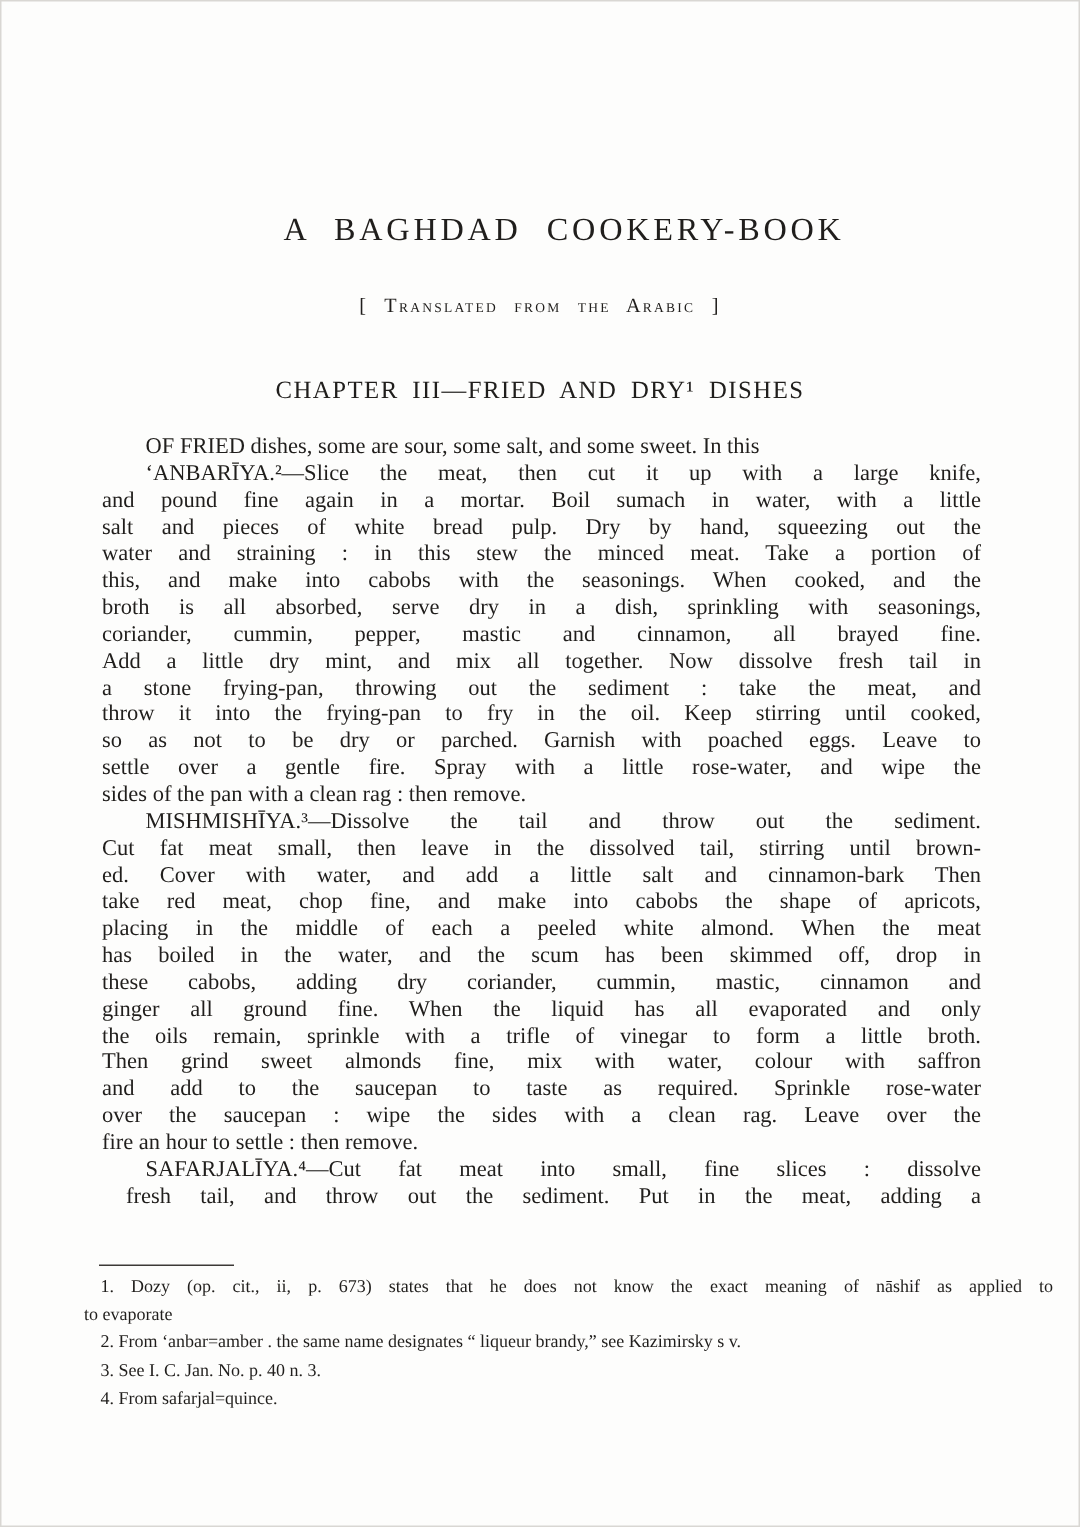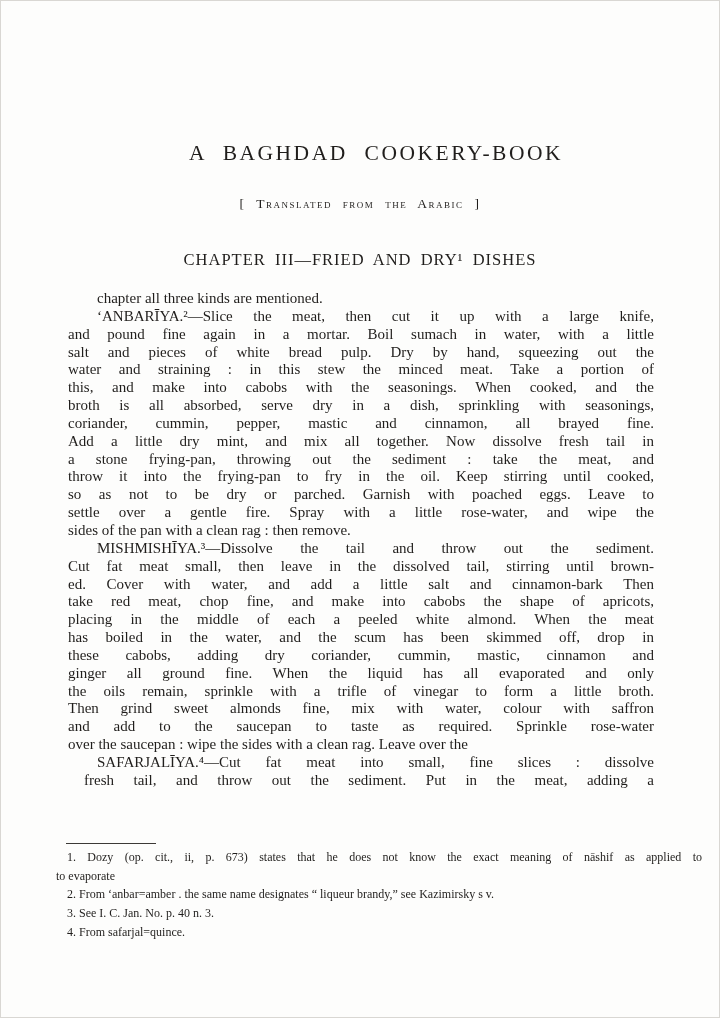--- a/index.html
+++ b/index.html
@@ -90,21 +90,21 @@
 
   <h1 class="title">A BAGHDAD COOKERY-BOOK</h1>
 
   <div class="subtitle">[ Translated from the Arabic ]</div>
 
   <h2 class="chapter">CHAPTER III—FRIED AND DRY¹ DISHES</h2>
 
   <div class="body-text">
 
     <div class="paragraph">
-        <div class="line">chapter all three kinds are mentioned.</div>
+        <div class="line">OF FRIED dishes, some are sour, some salt, and some sweet.  In this</div>
       </div>
 
     <div class="paragraph">
         <div class="line">‘ANBARĪYA.²—Slice the meat, then cut it up with a large knife,</div>
         <div class="line">and pound fine again in a mortar. Boil sumach in water, with a little</div>
         <div class="line">salt and pieces of white bread pulp. Dry by hand, squeezing out the</div>
         <div class="line">water and straining : in this stew the minced meat. Take a portion of</div>
         <div class="line">this, and make into cabobs with the seasonings. When cooked, and the</div>
         <div class="line">broth is all absorbed, serve dry in a dish, sprinkling with seasonings,</div>
         <div class="line">coriander, cummin, pepper, mastic and cinnamon, all brayed fine.</div>
@@ -122,20 +122,21 @@
         <div class="line">ed. Cover with water, and add a little salt and cinnamon-bark  Then</div>
         <div class="line">take red meat, chop fine, and make into cabobs the shape of apricots,</div>
         <div class="line">placing in the middle of each a peeled white almond. When the meat</div>
         <div class="line">has boiled in the water, and the scum has been skimmed off, drop in</div>
         <div class="line">these cabobs, adding dry coriander, cummin, mastic, cinnamon and</div>
         <div class="line">ginger all ground fine. When the liquid has all evaporated and only</div>
         <div class="line">the oils remain, sprinkle with a trifle of vinegar to form a little broth.</div>
         <div class="line">Then grind sweet almonds fine, mix with water, colour with saffron</div>
         <div class="line">and add  to the saucepan to taste as required. Sprinkle rose-water</div>
         <div class="line">over the saucepan : wipe the sides with a clean rag. Leave over the</div>
+        <div class="line">fire an hour to settle : then remove.</div>
       </div>
 
     <div class="paragraph continues">
         <div class="line">SAFARJALĪYA.⁴—Cut fat meat into small, fine slices : dissolve</div>
         <div class="line">fresh tail, and throw out the sediment. Put in the meat, adding a</div>
       </div>
 
   </div>
 
   <hr class="fn-rule">

